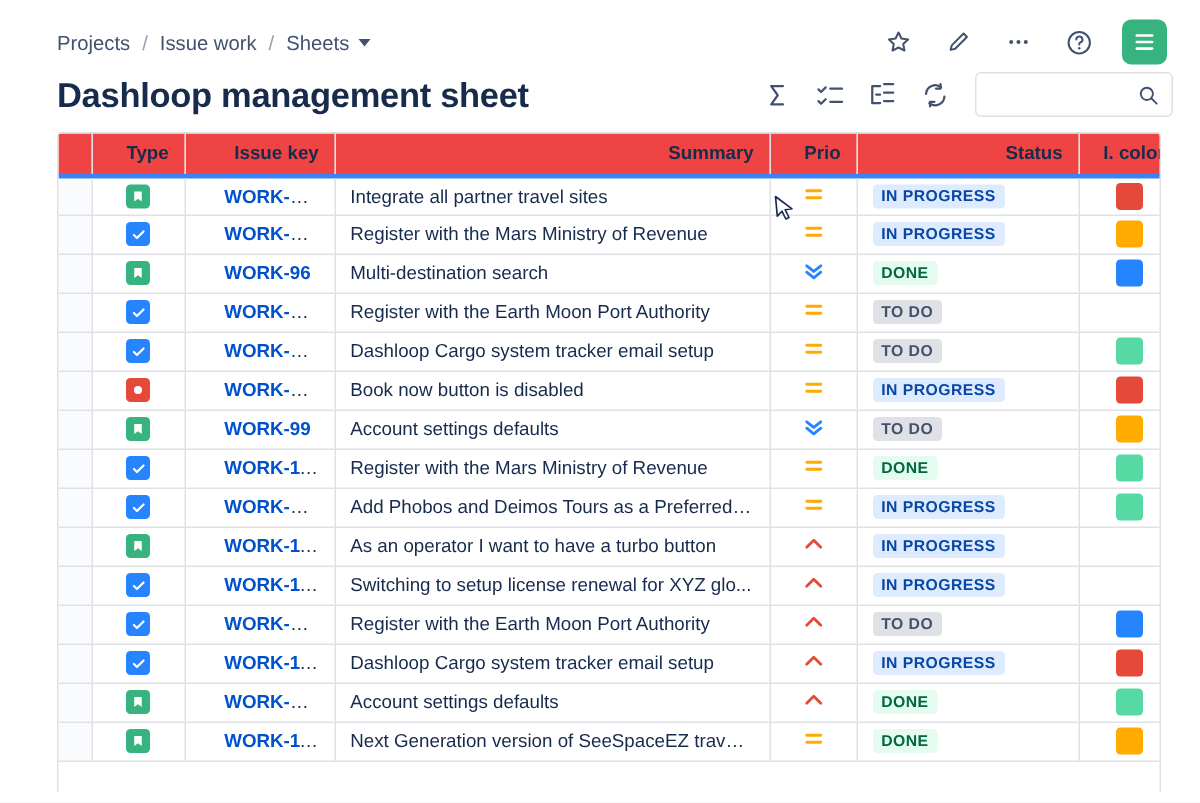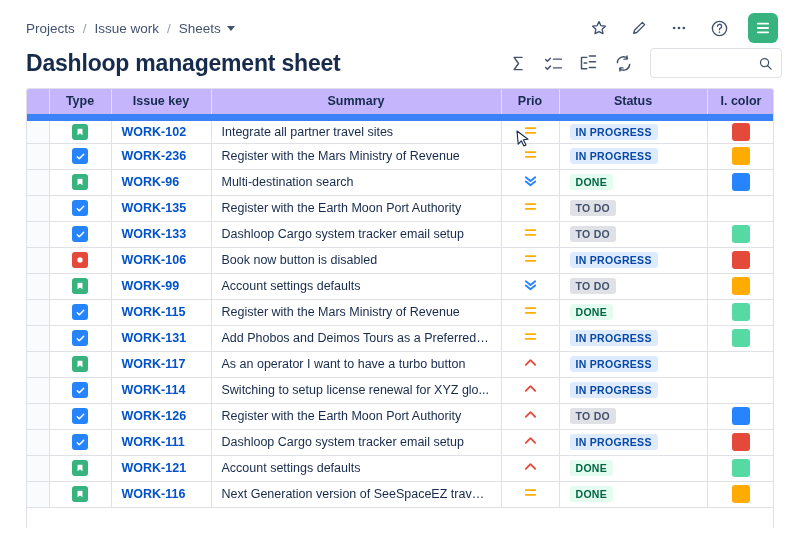--- a/index.html
+++ b/index.html
@@ -4,21 +4,21 @@
 <style>
   * { box-sizing: border-box; }
   html, body {
     margin: 0; padding: 0;
     width: 800px; height: 535px;
     background: #ffffff;
     font-family: "Liberation Sans", sans-serif;
     color: #172b4d;
     overflow: hidden;
   }
-  .app { position: relative; width: 800px; height: 445px; background: #fff; }
+  .app { position: relative; width: 800px; height: 445px; background: #fff; padding-left: 12px; }
 
   
   .topbar {
     display: flex; align-items: center;
     padding: 14px 18px 2px 26px;
     height: 44px;
   }
   .breadcrumb { display: flex; align-items: center; font-size: 13.5px; color: #42526e; }
   .crumb { color: #42526e; text-decoration: none; white-space: nowrap; }
   .crumb.link { color: #42526e; }
@@ -74,24 +74,24 @@
   .table-wrap {
     margin: 0 26px 0 26px;
     border: 1px solid #dfe1e6;
     border-bottom: none;
     border-radius: 3px 3px 0 0;
     overflow: hidden;
     height: 440px;
   }
   table { border-collapse: collapse; width: 100%; table-layout: fixed; font-size: 12.5px; }
   thead th {
-    background: #c4b5fd;
-    border-bottom: 7px solid #3b82f6;
+    background: #ef4444;
+    border-bottom: 3px solid #3b82f6;
     border-right: 1px solid #dfe1e6;
-    text-align: center;
+    text-align: right;
     font-size: 12.5px; font-weight: bold; color: #172b4d;
     height: 28px; padding: 0 10px;
     white-space: nowrap;
   }
   thead th.first { width: 22px; padding: 0; border-right: 1px solid #dfe1e6; }
   tbody td {
     border-bottom: 1px solid #dfe1e6;
     border-right: 1px solid #dfe1e6;
     height: 26px; padding: 0 10px;
     color: #172b4d;
@@ -104,21 +104,21 @@
   .col-handle { width: 22px; }
   .col-type { width: 62px; }
   .col-key { width: 100px; }
   .col-summary { width: 290px; }
   .col-prio { width: 58px; }
   .col-status { width: 148px; }
   .col-color { width: 68px; }
 
   td.center { text-align: center; padding: 0; }
 
-  .issue-key { color: #0052cc; font-weight: bold; font-size: 12.5px; }
+  .issue-key { color: #0052cc; font-weight: bold; font-size: 12.5px; margin-left: 16px; }
 
   
   .type-ico {
     width: 16px; height: 16px; border-radius: 3px;
     display: inline-flex; align-items: center; justify-content: center;
     vertical-align: middle;
   }
   .type-story { background: #36b37e; }
   .type-task  { background: #2684ff; }
   .type-bug   { background: #e5493a; }

